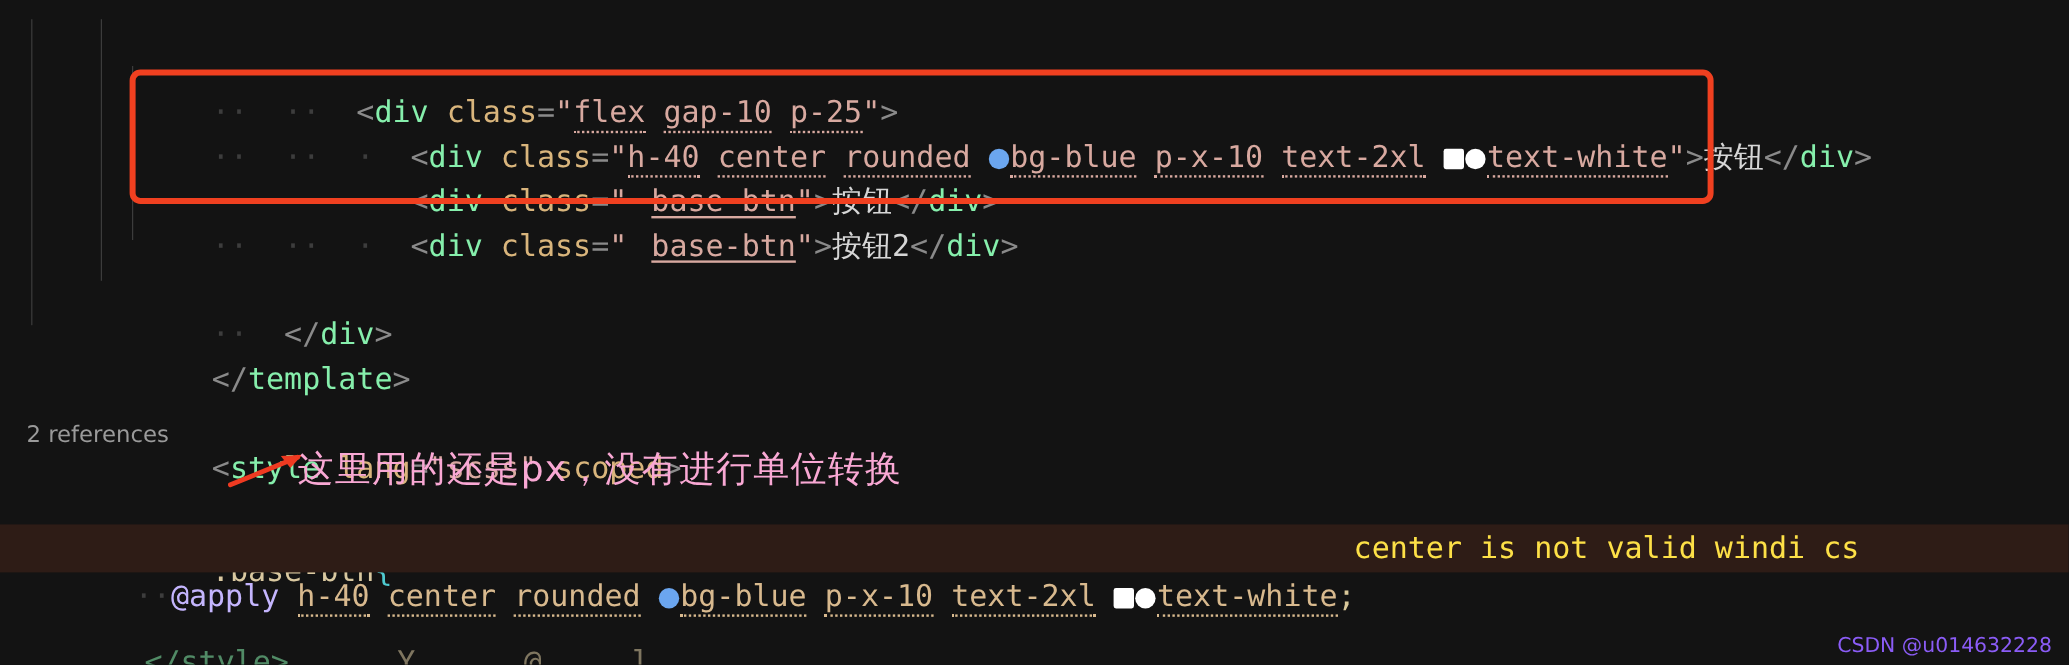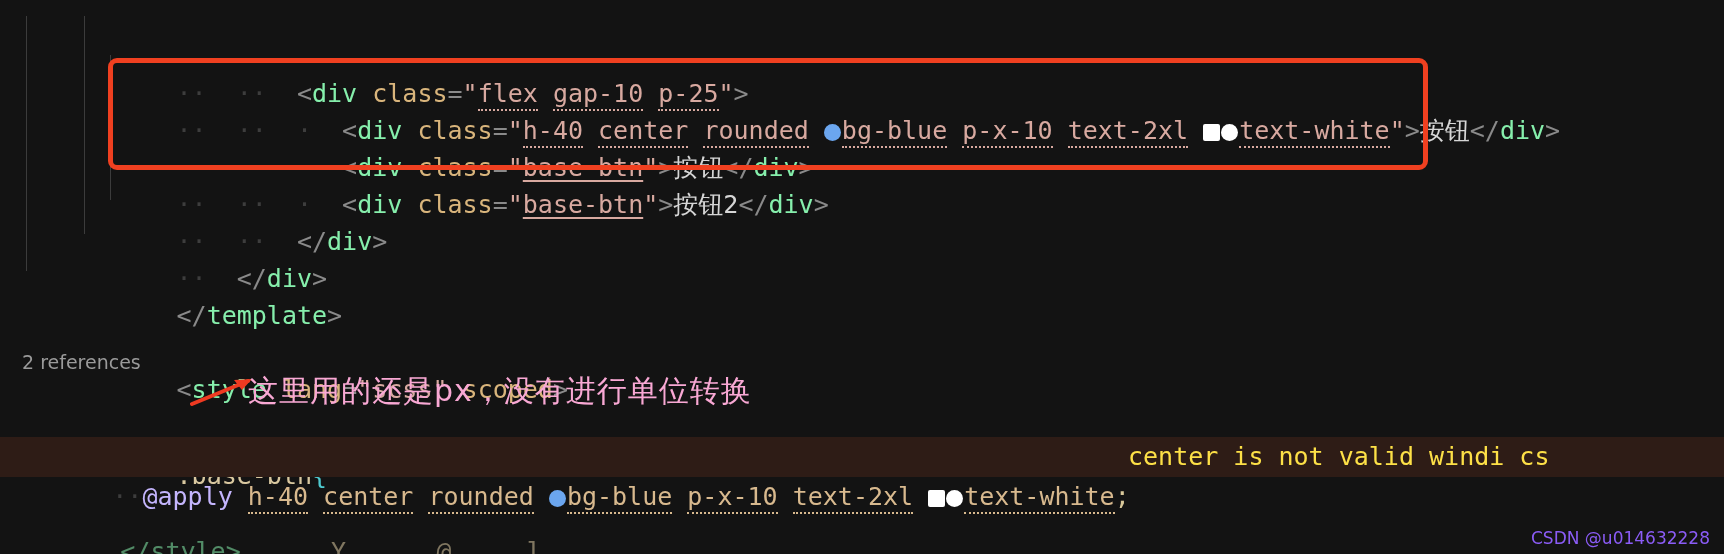--- a/index.html
+++ b/index.html
@@ -35,21 +35,21 @@
   .text      {color:#d6d6d6;}
   .sel       {color:#d9c8a0;}
   .brace     {color:#4ec9cf;}
   .atrule    {color:#c4b5fd;}
   .util      {color:#d8b98e;}
   .semi      {color:#d9c89a;}
   .indent-dot{color:#3d3d3d;}
 
   
   .u{ border-bottom:2px dotted currentColor; padding-bottom:1px;}
-  .us{ text-decoration:underline; text-decoration-style:solid; text-underline-offset:4px;}
+  .us{ text-decoration:underline; text-decoration-style:solid; text-underline-offset:4px;margin-left:20px;}
 
   
   .sw{
     display:inline-block;
     width:17px;height:17px;
     vertical-align:-2px;
     margin:0 1px 0 0;
   }
   .sw-circle{border-radius:50%;}
   .sw-square{border-radius:2px;}
@@ -171,25 +171,20 @@
       <span class="indent-dot">··  ··  ·  </span><span class="punc">&lt;</span><span class="tag">div</span> <span class="attr">class</span><span class="punc">=</span><span class="str">"</span><span class="str us">base-btn</span><span class="str">"</span><span class="punc">&gt;</span><span class="text">按钮</span><span class="punc">&lt;/</span><span class="tag">div</span><span class="punc">&gt;</span>
     </span>
   </div>
 
   <div class="line" style="top:111px;position:absolute;left:0;">
     <span class="code" style="padding-left:26px;">
       <span class="indent-dot">··  ··  ·  </span><span class="punc">&lt;</span><span class="tag">div</span> <span class="attr">class</span><span class="punc">=</span><span class="str">"</span><span class="str us">base-btn</span><span class="str">"</span><span class="punc">&gt;</span><span class="text">按钮2</span><span class="punc">&lt;/</span><span class="tag">div</span><span class="punc">&gt;</span>
     </span>
   </div>
 
-  <div class="line" style="top:148px;position:absolute;left:0;">
-    <span class="code" style="padding-left:26px;">
-      <span class="indent-dot">··  ··  </span><span class="punc">&lt;/</span><span class="tag">div</span><span class="punc">&gt;</span>
-    </span>
-  </div>
 
   <div class="line" style="top:222px;position:absolute;left:0;">
     <span class="code" style="padding-left:26px;">
       <span class="punc">&lt;/</span><span class="tag">template</span><span class="punc">&gt;</span>
     </span>
   </div>
 
   <div class="line" style="top:185px;position:absolute;left:0;">
     <span class="code" style="padding-left:26px;">
       <span class="indent-dot">··  </span><span class="punc">&lt;/</span><span class="tag">div</span><span class="punc">&gt;</span>

